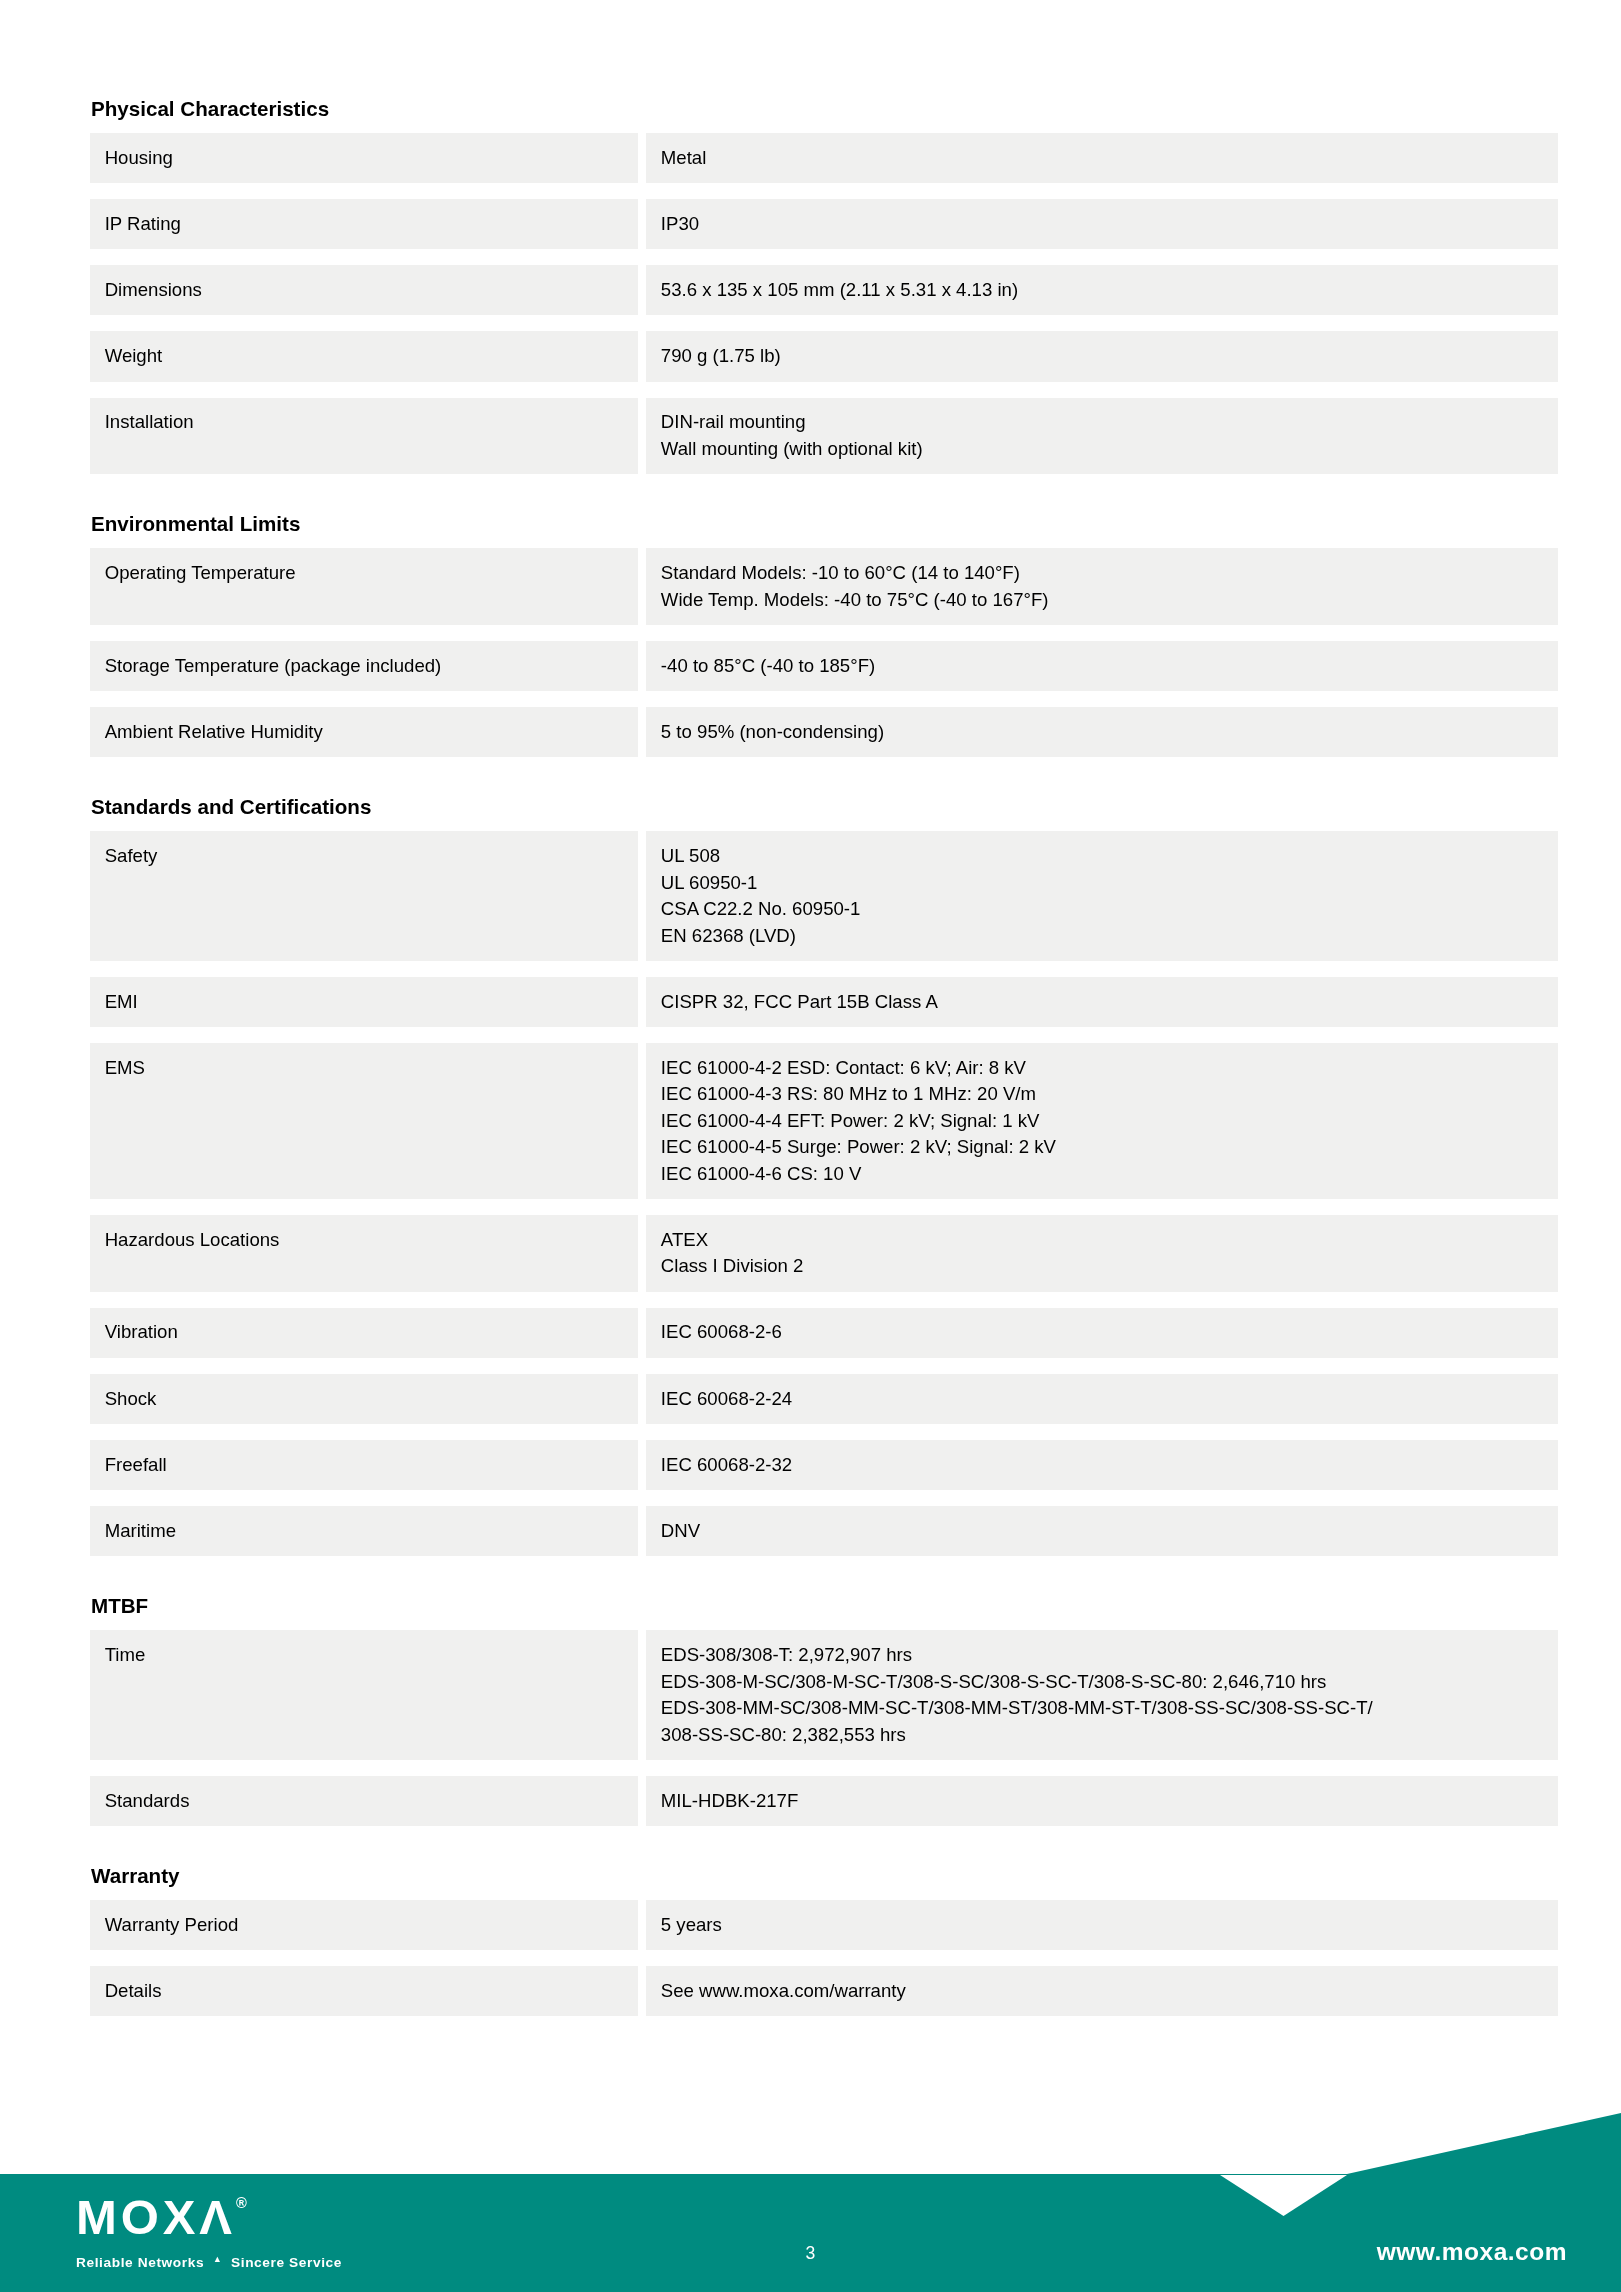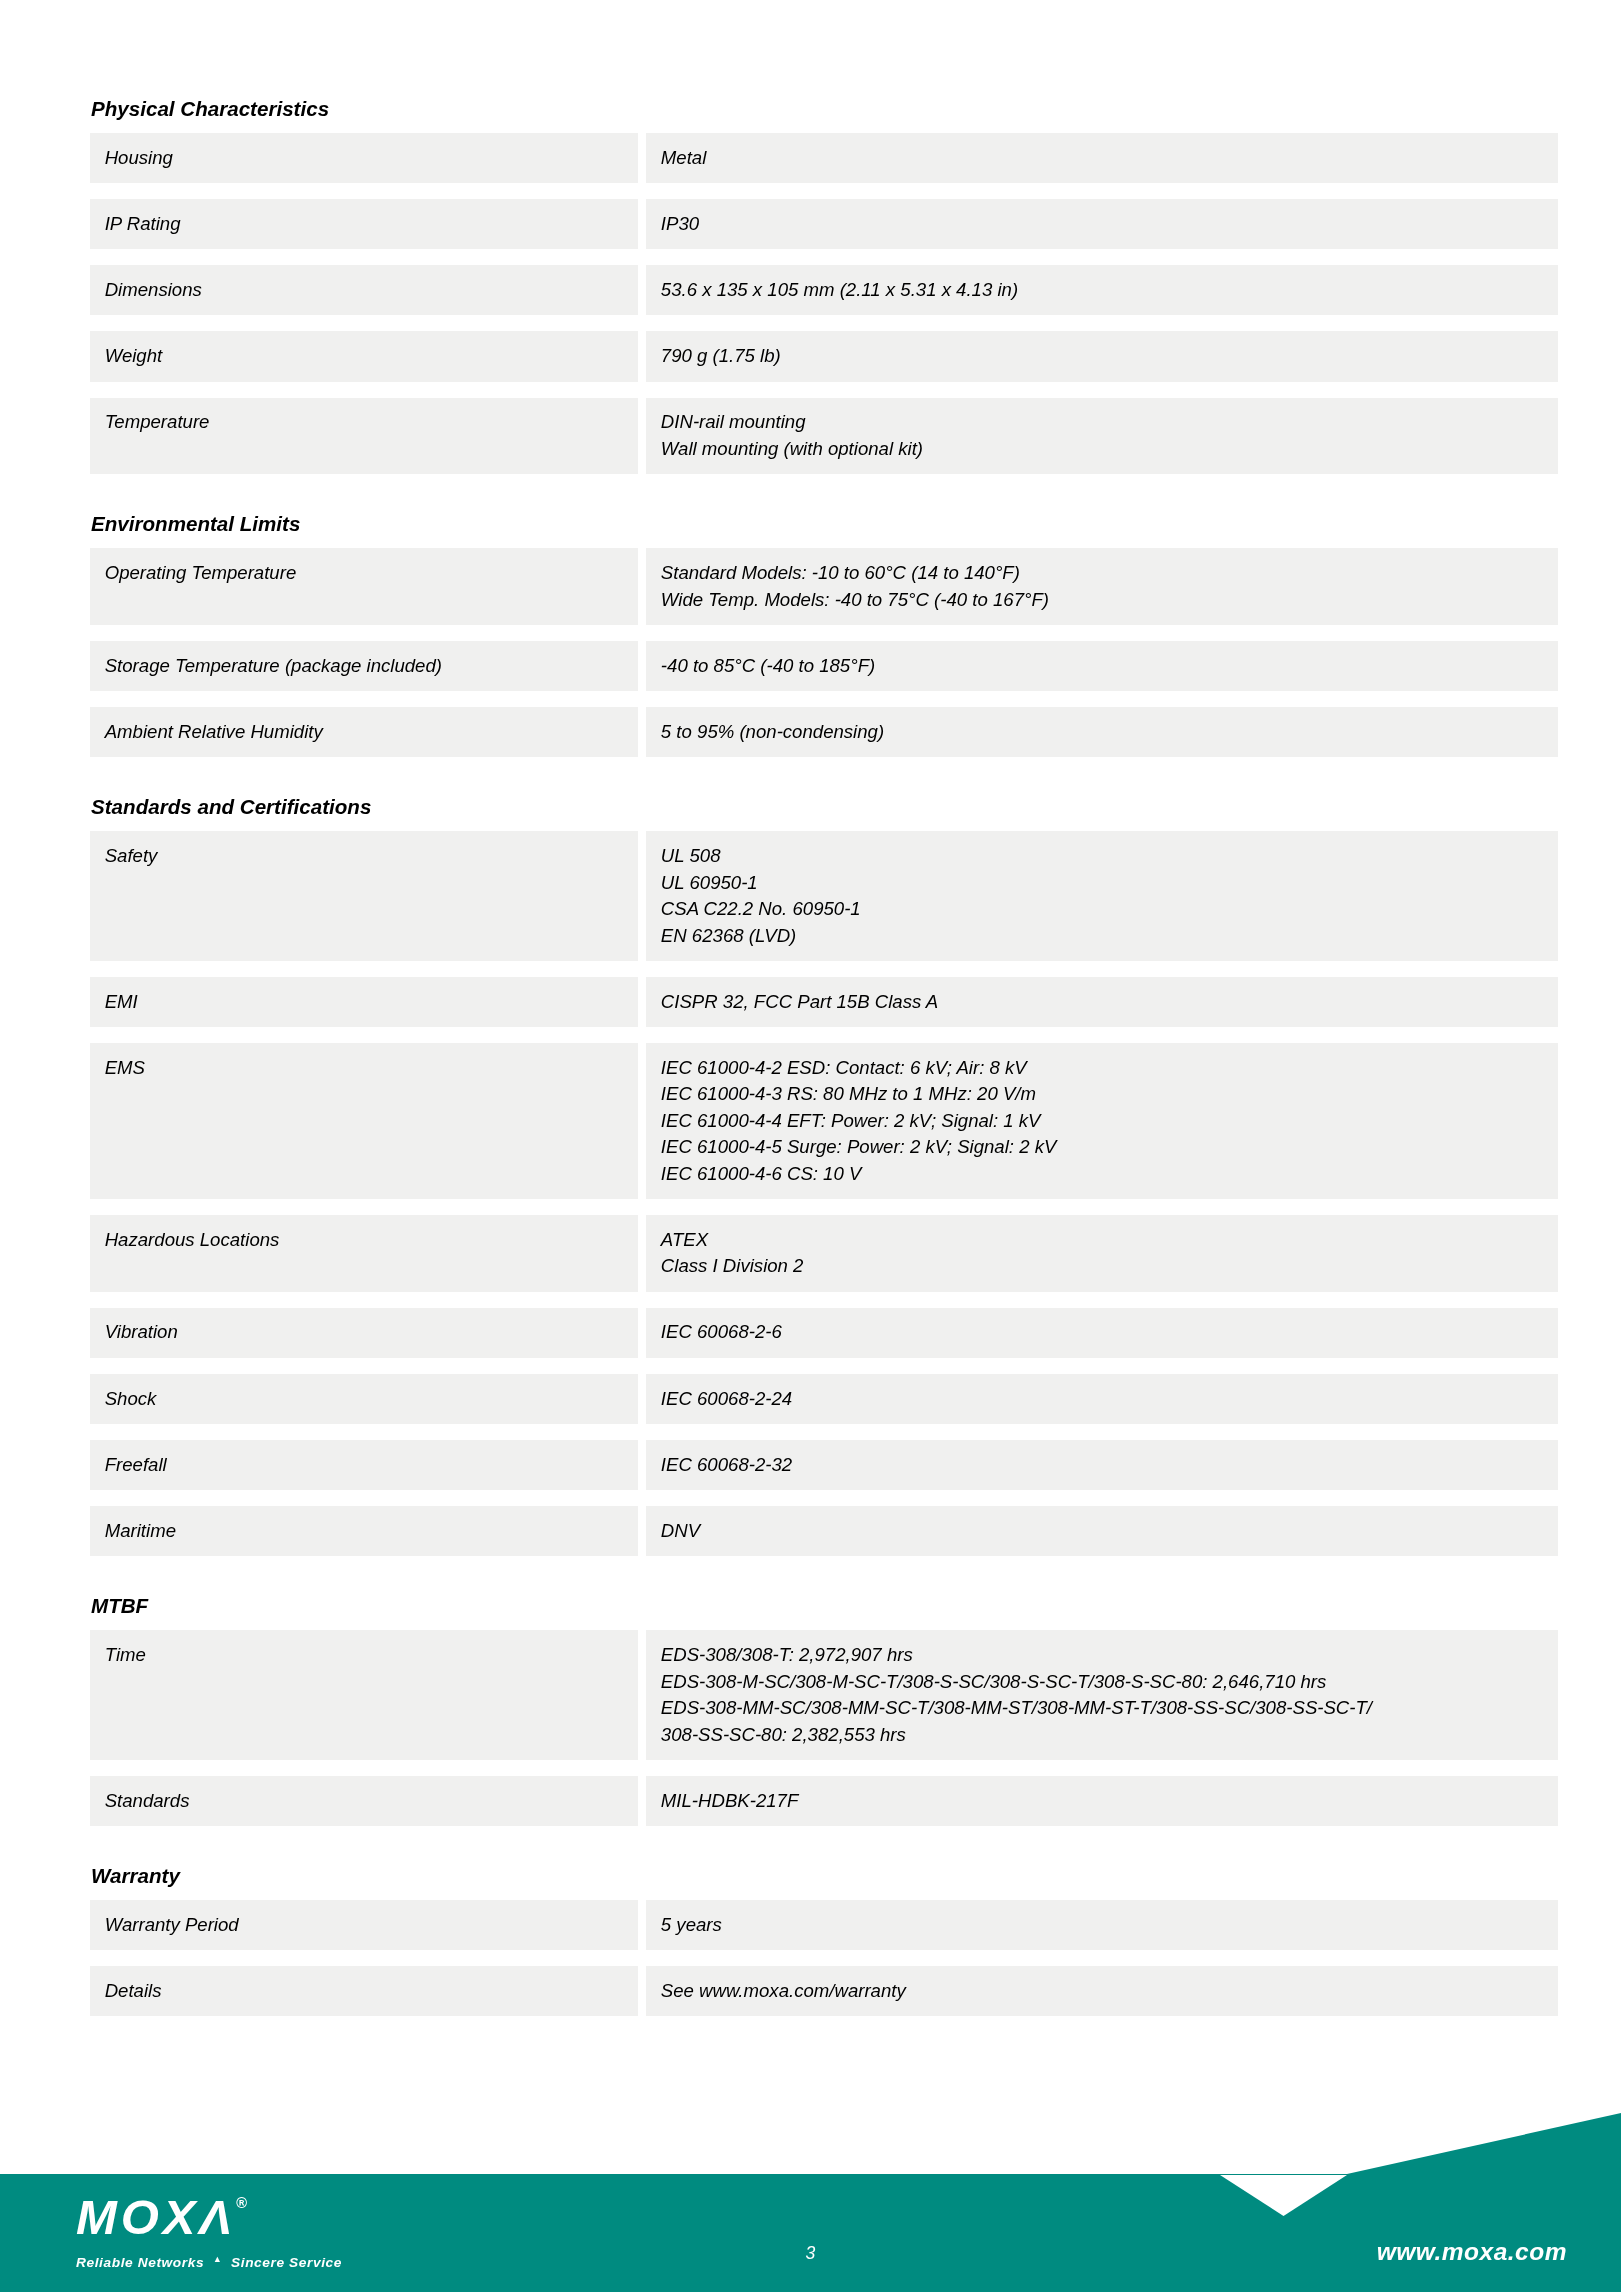--- a/index.html
+++ b/index.html
@@ -3,21 +3,20 @@
 <meta charset="utf-8">
 <style>
   html, body { margin: 0; padding: 0; }
   .page {
     position: relative;
     width: 1621px;
     height: 2293px;
     background: #ffffff;
     font-family: "Liberation Sans", sans-serif;
     overflow: hidden;
-    font-style: italic;
   }
   .content {
     position: absolute;
     left: 90px;
     top: 97px;
     width: 1468px;
   }
   .section-title {
     font-size: 20.6px;
     font-weight: 700;
@@ -129,21 +128,21 @@
       <div class="cell label">Dimensions</div>
       <div class="cell value">53.6 x 135 x 105 mm (2.11 x 5.31 x 4.13 in)</div>
     </div>
 
     <div class="row">
       <div class="cell label">Weight</div>
       <div class="cell value">790 g (1.75 lb)</div>
     </div>
 
     <div class="row">
-      <div class="cell label">Temperature</div>
+      <div class="cell label">Installation</div>
       <div class="cell value">DIN-rail mounting
 Wall mounting (with optional kit)</div>
     </div>
   </div>
     </section>
 
     <section class="spec-section">
       <h2 class="section-title">Environmental Limits</h2>
       <div class="rows">
     <div class="row">

